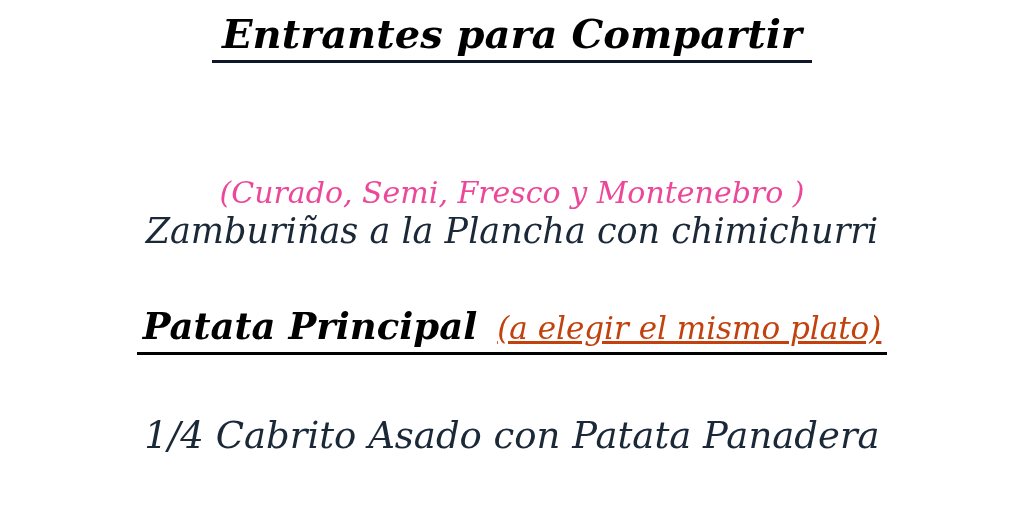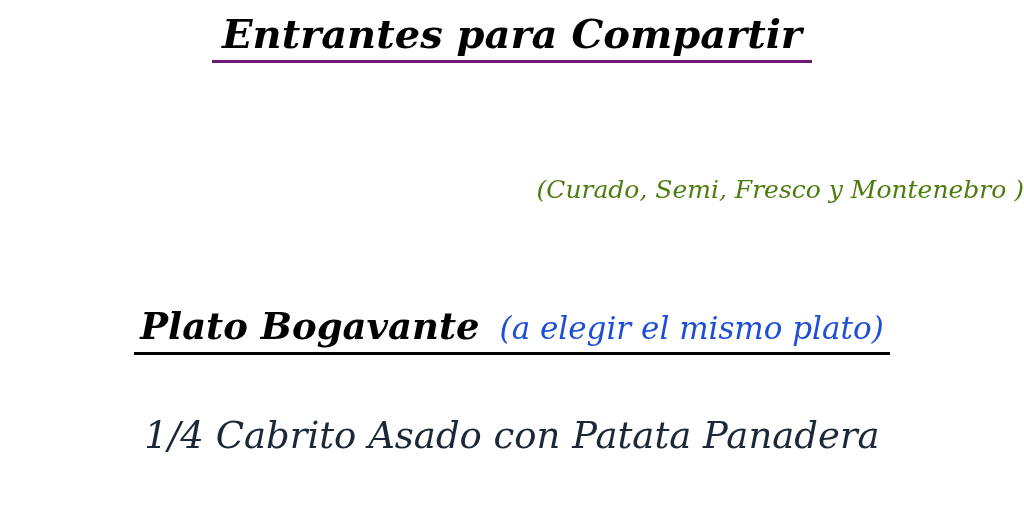--- a/index.html
+++ b/index.html
@@ -23,75 +23,76 @@
     text-align: center;
     white-space: nowrap;
     line-height: 1.1;
   }
   .title-line { top: 12px; }
   .title-text {
     display: inline-block;
     font-size: 40px;
     font-weight: bold;
     color: #000000;
-    border-bottom: 3px solid #701a75;
+    border-bottom: 3px solid #0f172a;
     padding: 0 10px 4px 10px;
   }
   .item-lg {
     font-size: 35px;
     color: #1b2837;
   }
   .item-note {
-    font-size: 25px;
-    color: #4d7c0f;
-    text-align: right;
+    font-size: 30px;
+    color: #ec4899;
   }
   .tabla-line      { top: 129px; }
   .curado-line     { top: 176px; }
   .zamburinas-line { top: 212px; }
   .plato-line      { top: 306px; }
   .plato-underline {
     display: inline-block;
     border-bottom: 3px solid #000000;
     padding: 0 6px 5px 6px;
     color: #000000;
   }
   .plato-heading {
     font-size: 37px;
     font-weight: bold;
     color: #000000;
   }
   .plato-note {
     font-size: 31px;
     font-weight: normal;
-    color: #1d4ed8;
+    color: #c2410c;
     margin-left: 20px;
+    text-decoration: underline;
   }
   .arroz-line   { top: 360px; }
   .cabrito-line { top: 416px; }
   .item-xl {
     font-size: 37px;
     color: #1b2837;
   }
 </style>
 </head>
 <body>
 
 <div class="page">
 
   <div class="line title-line">
     <span class="title-text">Entrantes para Compartir</span>
   </div>
 
 
   <div class="line item-note curado-line">(Curado, Semi, Fresco y Montenebro )</div>
 
+  <div class="line item-lg zamburinas-line">Zamburiñas a la Plancha con chimichurri</div>
 
   <div class="line plato-line">
     <span class="plato-underline">
-      <span class="plato-heading">Plato Bogavante</span><span class="plato-note">(a elegir el mismo plato)</span>
+      <span class="plato-heading">Patata Principal</span><span class="plato-note">(a elegir el mismo plato)</span>
     </span>
   </div>
 
 
   <div class="line item-xl cabrito-line">1/4 Cabrito Asado con Patata Panadera</div>
 
 </div>
 
 </body></html>

